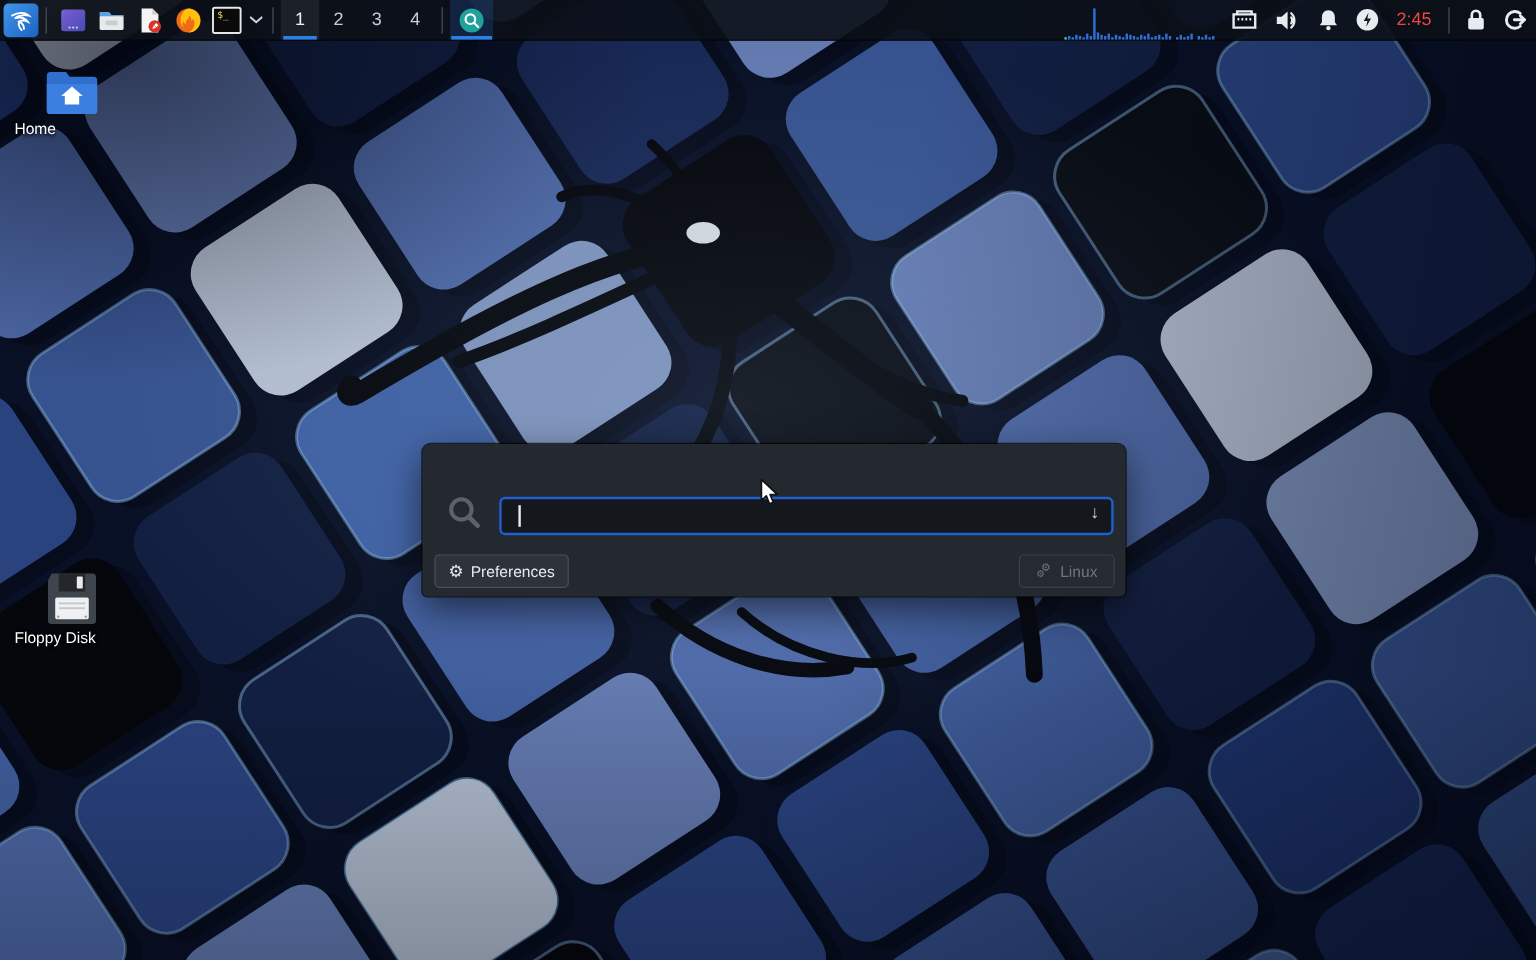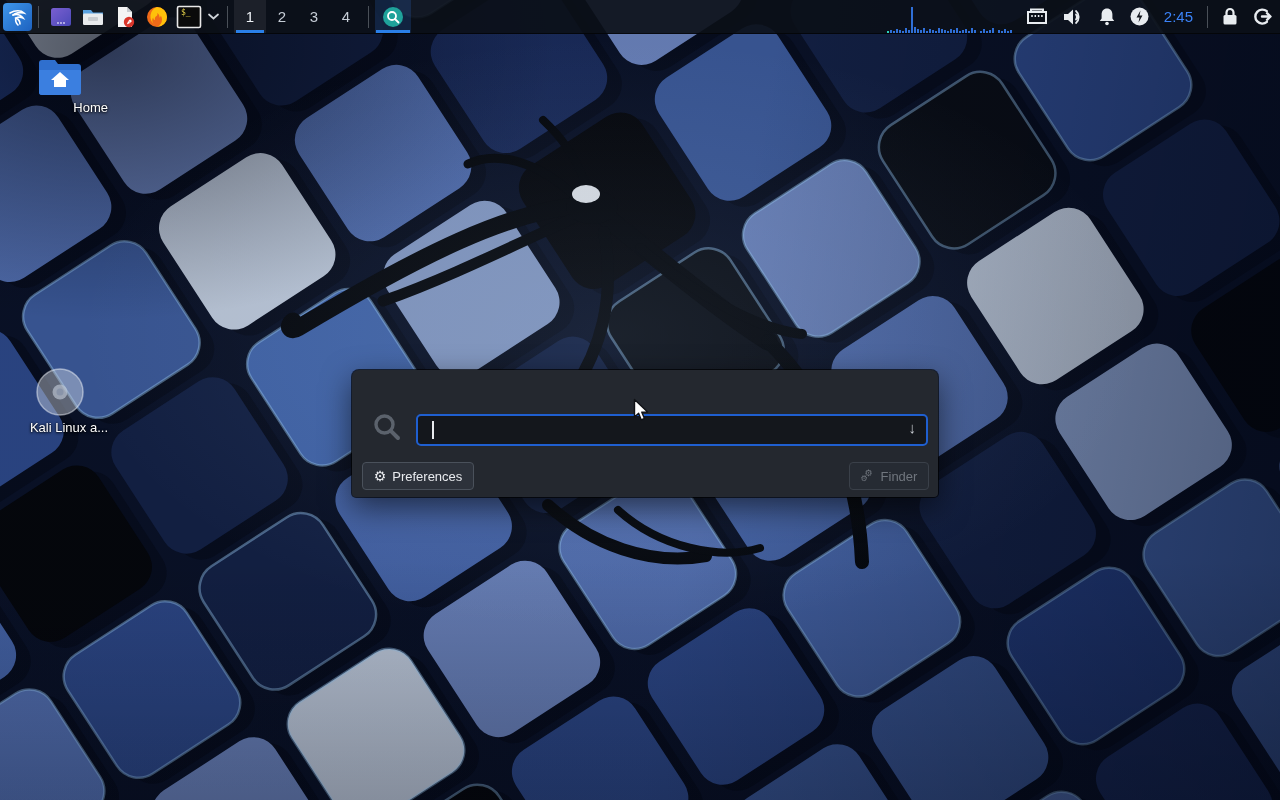--- a/index.html
+++ b/index.html
@@ -30,24 +30,24 @@
   .ws-cell.active{background:rgba(255,255,255,0.07);color:#eef2f6;}
   .ws-cell.active::after{content:"";position:absolute;left:2px;right:2px;bottom:0;height:3px;background:#2a7fe8;}
   .task-btn{width:36px;height:33px;flex:none;position:relative;display:flex;align-items:center;justify-content:center;
     background:rgba(46,110,210,0.22);}
   .task-btn::after{content:"";position:absolute;left:1px;right:1px;bottom:0;height:3px;background:#2a7fe8;}
   .spacer{flex:1;}
   .load-graph{width:132px;height:33px;flex:none;position:relative;display:flex;align-items:flex-end;gap:1px;padding-bottom:1px;}
   .load-graph .bar{width:2px;background:#2f6fd8;flex:none;}
   .load-graph .bar.teal{background:#2bd4c0;}
   .tray-icon{height:33px;display:flex;align-items:center;justify-content:center;flex:none;margin:0 7px;}
-  .clock{color:#3b82f6;font-size:15px;margin:0 8px;flex:none;}
+  .clock{color:#ef4444;font-size:15px;margin:0 8px;flex:none;}
 
   
-  .desk-item{position:absolute;left:12px;width:96px;text-align:right;z-index:5;}
+  .desk-item{position:absolute;left:12px;width:96px;text-align:left;z-index:5;}
   .desk-item .ic{display:flex;justify-content:center;}
   .desk-label{margin-top:4px;color:#ffffff;font-size:13px;
     text-shadow:0 1px 3px rgba(0,0,0,0.95),0 0 2px rgba(0,0,0,0.8);white-space:nowrap;}
 
   
   .dialog{position:absolute;left:352px;top:370px;width:586px;height:127px;z-index:60;
     background:#24282f;border-radius:7px 7px 4px 4px;box-shadow:0 10px 30px rgba(0,0,0,0.55),0 0 0 1px rgba(0,0,0,0.65);}
   .titlebar{position:absolute;left:0;top:0;right:0;height:30px;background:#1b1f26;
     border-radius:7px 7px 0 0;display:flex;align-items:center;}
   .title-text{position:absolute;left:0;right:0;text-align:center;color:#e9ebef;
@@ -657,32 +657,36 @@
       <path d="M4,4 h13 l3,4 h20 a3,3 0 0 1 3,3 v25 a3,3 0 0 1 -3,3 h-36 a3,3 0 0 1 -3,-3 v-29 a3,3 0 0 1 3,-3 z" fill="#2f6fce"></path>
       <path d="M1,14 h42 v22 a3,3 0 0 1 -3,3 h-36 a3,3 0 0 1 -3,-3 z" fill="#3b7fe0"></path>
       <path d="M22,16 l9,8 h-3 v7 h-12 v-7 h-3 z" fill="#ffffff"></path>
     </svg>
       </div>
     <div class="desk-label">Home</div>
   </div>
 
 
 
-  <div class="desk-item" style="top:368px;">
+
+  <div class="desk-item" style="top:476px;">
     <div class="ic">
-        <svg width="48" height="48" viewBox="0 0 48 48">
-      <circle cx="24" cy="24" r="23" fill="rgba(215,222,232,0.42)"></circle>
-      <circle cx="24" cy="24" r="23" fill="none" stroke="rgba(240,244,250,0.5)" stroke-width="1.5"></circle>
-      <circle cx="24" cy="24" r="7.5" fill="rgba(190,200,214,0.65)"></circle>
-      <circle cx="24" cy="24" r="3.5" fill="rgba(120,135,160,0.55)"></circle>
+        <svg width="44" height="44" viewBox="0 0 44 44">
+      <path d="M5,2 h34 a3,3 0 0 1 3,3 v36 a3,3 0 0 1 -3,3 h-34 a3,3 0 0 1 -3,-3 v-33 z" fill="#3e454d"></path>
+      <rect x="11" y="2" width="22" height="15" rx="1" fill="#23272c"></rect>
+      <rect x="26" y="4.5" width="5" height="10" rx="0.8" fill="#e8eaec"></rect>
+      <rect x="8" y="22" width="28" height="18" rx="1.5" fill="#eef0f2"></rect>
+      <circle cx="10.5" cy="38" r="1" fill="#9aa0a6"></circle>
+          <circle cx="33.5" cy="38" r="1" fill="#9aa0a6"></circle>
+      <rect x="11" y="26" width="22" height="1.6" fill="#c5c9cd"></rect>
+          <rect x="11" y="30" width="22" height="1.6" fill="#c5c9cd"></rect>
     </svg>
       </div>
-    <div class="desk-label">Kali Linux a...</div>
+    <div class="desk-label">Floppy Disk</div>
   </div>
-
 
   <div class="dialog">
 
     <div class="search-row">
       <svg class="big-mag" width="30" height="30" viewBox="0 0 30 30">
         <circle cx="12.5" cy="12.5" r="8.5" fill="none" stroke="#5b626c" stroke-width="3.4"></circle>
         <line x1="18.8" y1="18.8" x2="26" y2="26" stroke="#5b626c" stroke-width="4" stroke-linecap="round"></line>
       </svg>
       <div class="search-input">
         <div class="caret"></div>
@@ -693,21 +697,21 @@
     <div class="btn-row">
       <div class="btn btn-pref">
         <span class="gear-glyph">⚙</span>
         <span>Preferences</span>
       </div>
       <div class="btn btn-launch">
         <span class="launch-gears">
           <span style="font-size:9px;left:4px;top:0;">⚙</span>
           <span style="font-size:8px;left:0;top:6px;">⚙</span>
         </span>
-        <span>Finder</span>
+        <span>Linux</span>
       </div>
     </div>
   </div>
 
   <svg class="cursor" style="left:633px;top:398px;" width="17" height="24" viewBox="0 0 17 24">
     <path d="M1.5,1.5 L1.5,19 L5.6,15.2 L8.2,21.8 L11.4,20.5 L8.8,14.2 L14.6,14.0 Z" fill="#ffffff" stroke="#101216" stroke-width="1.4" stroke-linejoin="round"></path>
   </svg>
 
 </div>
 

